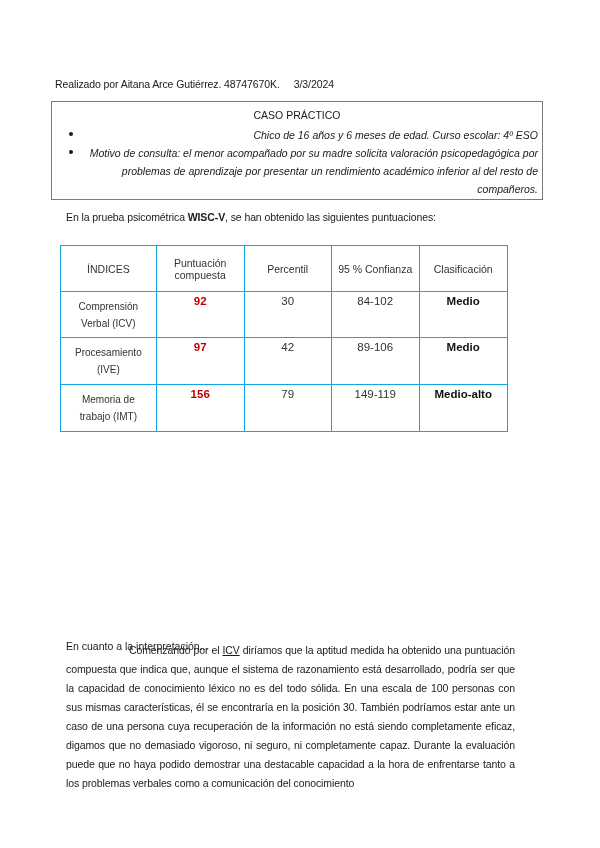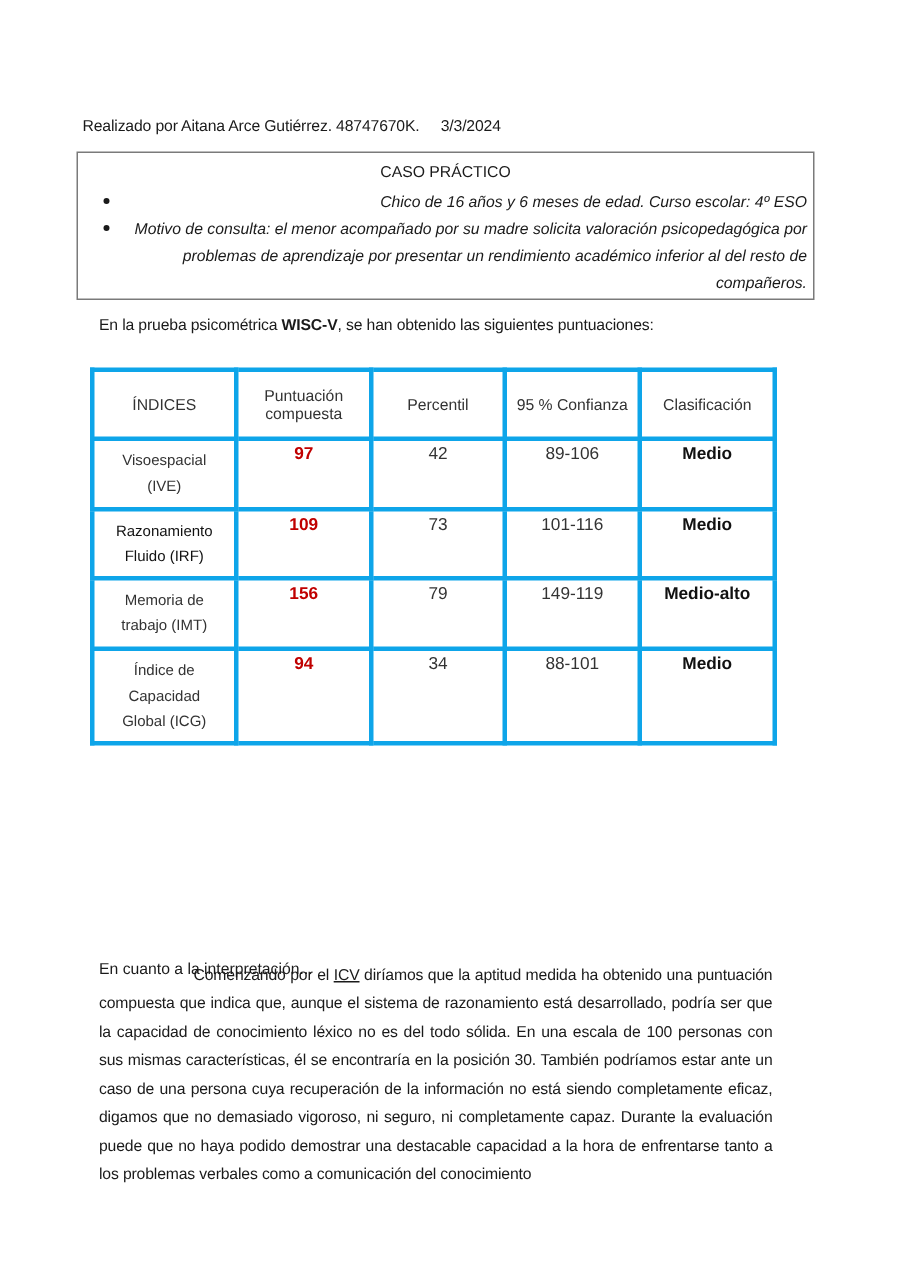--- a/index.html
+++ b/index.html
@@ -31,21 +31,21 @@
   .intro {
     left: 66px; top: 211px; font-size: 10.5px; letter-spacing: -0.1px;
   }
   .intro b { font-weight: bold; }
 
   table.scores {
     position: absolute; left: 60px; top: 245px;
     border-collapse: collapse; font-size: 10.5px;
   }
   table.scores th, table.scores td {
-    border: 3px solid #0ea5e9; vertical-align: top; padding: 0; text-align: center;
+    border: 1px solid #0ea5e9; vertical-align: top; padding: 0; text-align: center;
   }
   table.scores th { font-weight: normal; vertical-align: middle; color: #333; }
   .c1 { width: 93px; } .c2 { width: 87px; } .c3 { width: 86px; } .c4 { width: 87px; } .c5 { width: 87px; }
   .hdr { height: 46px; }
   .idx-cell { color: #333; font-size: 10px; line-height: 17px; vertical-align: middle !important; }
   .idx-bold { color: #111; }
   .score { color: #c00000; font-weight: bold; font-size: 11.5px; padding-top: 3px !important; }
   .num { color: #333; font-size: 11.5px; padding-top: 3px !important; }
   .cls { font-weight: bold; font-size: 11.5px; color: #111; padding-top: 3px !important; }
   .idx-inner { display: block; padding: 2px 4px; }
@@ -74,53 +74,44 @@
 
 <table class="scores">
   <tbody>
       <tr class="hdr">
     <th class="c1">ÍNDICES</th>
     <th class="c2">Puntuación compuesta</th>
     <th class="c3">Percentil</th>
     <th class="c4">95 % Confianza</th>
     <th class="c5">Clasificación</th>
   </tr>
+  <tr style="height:46px">
+    <td class="idx-cell">
+          <span class="idx-inner">Comprensión Verbal (ICV)</span>
+        </td>
+    <td class="score">92</td>
+    <td class="num">30</td>
+    <td class="num">84-102</td>
+    <td class="cls">Medio</td>
+  </tr>
   <tr style="height:47px">
     <td class="idx-cell">
-          <span class="idx-inner" style="padding:2px 14px">Visoespacial (IVE)</span>
+          <span class="idx-inner" style="padding:2px 14px">Procesamiento (IVE)</span>
         </td>
     <td class="score">97</td>
     <td class="num">42</td>
     <td class="num">89-106</td>
-    <td class="cls">Medio</td>
-  </tr>
-  <tr style="height:46px">
-    <td class="idx-cell idx-bold">
-          <span class="idx-inner">Razonamiento Fluido (IRF)</span>
-        </td>
-    <td class="score">109</td>
-    <td class="num">73</td>
-    <td class="num">101-116</td>
     <td class="cls">Medio</td>
   </tr>
   <tr style="height:47px">
     <td class="idx-cell">
           <span class="idx-inner" style="padding:2px 10px">Memoria de trabajo (IMT)</span>
         </td>
     <td class="score">156</td>
     <td class="num">79</td>
     <td class="num">149-119</td>
     <td class="cls">Medio-alto</td>
   </tr>
-  <tr style="height:63px">
-    <td class="idx-cell">
-          <span class="idx-inner" style="padding:2px 10px">Índice de Capacidad Global (ICG)</span>
-        </td>
-    <td class="score">94</td>
-    <td class="num">34</td>
-    <td class="num">88-101</td>
-    <td class="cls">Medio</td>
-  </tr>
 </tbody>
   </table>
 
 <div class="abs interp-title">En cuanto a la interpretación...</div>
 <div class="abs body-para"><span>Comenzando por el </span><u>ICV</u><span> diríamos que la aptitud medida ha obtenido una puntuación compuesta que indica que, aunque el sistema de razonamiento está desarrollado, podría ser que la capacidad de conocimiento léxico no es del todo sólida. En una escala de 100 personas con sus mismas características, él se encontraría en la posición 30. También podríamos estar ante un caso de una persona cuya recuperación de la información no está siendo completamente eficaz, digamos que no demasiado vigoroso, ni seguro, ni completamente capaz. Durante la evaluación puede que no haya podido demostrar una destacable capacidad a la hora de enfrentarse tanto a los problemas verbales como a comunicación del conocimiento</span></div>
 
 </body></html>

